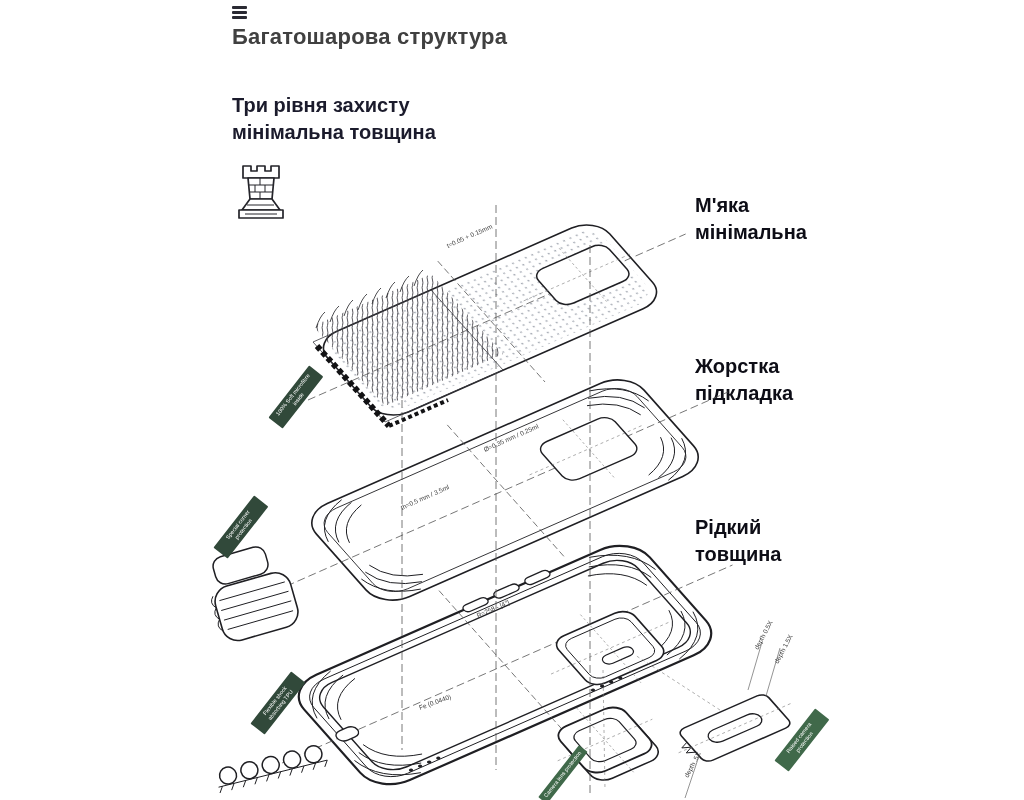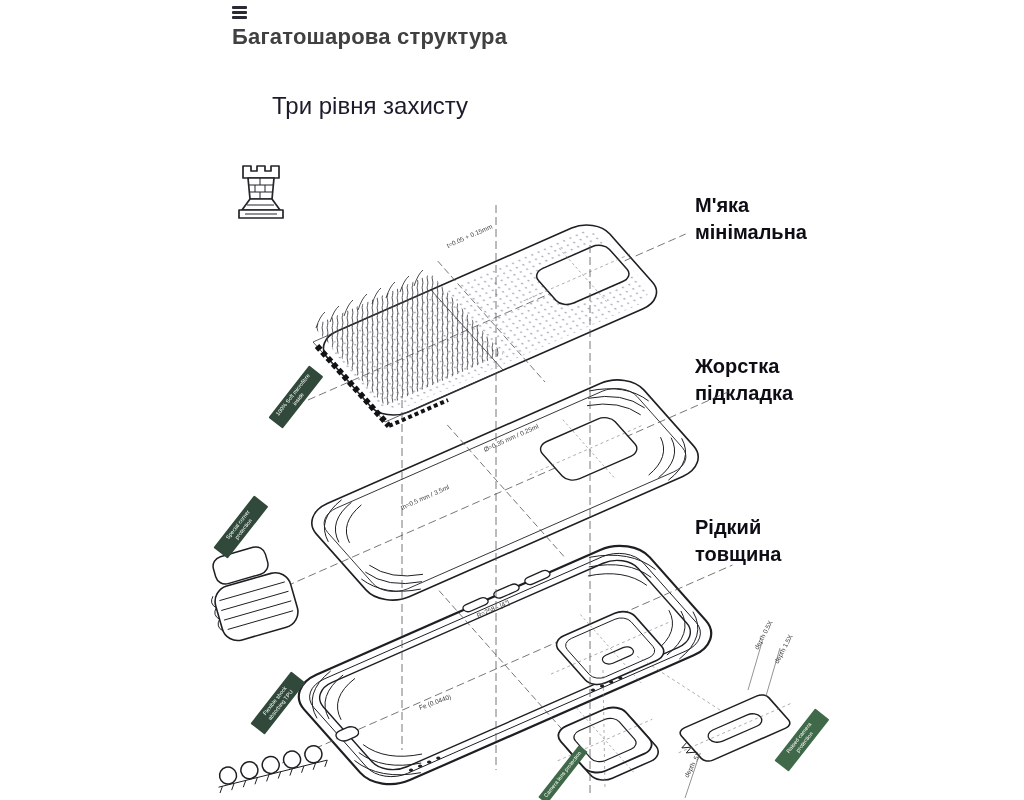--- a/index.html
+++ b/index.html
@@ -8,21 +8,21 @@
     background:#ffffff;
     font-family:"Liberation Sans", sans-serif;
     color:#15152c;
     position:relative;
     overflow:hidden;
   }
   .abs { position:absolute; }
   .menu { left:232px; top:6px; display:flex; flex-direction:column; gap:2.4px; }
   .menu span { display:block; width:15px; height:2.6px; background:#2a2a33; border-radius:1px; }
   .title { left:232px; top:24px; font-size:22px; font-weight:800; letter-spacing:.2px; color:#404040; }
-  .subtitle { left:232px; top:92px; font-size:24px; line-height:27px; font-weight:400; color:#1b1b2c;margin-left:40px; }
+  .subtitle { left:232px; top:92px; font-size:20px; line-height:27px; font-weight:700; color:#1b1b2c; }
   .layer-label { font-size:20px; line-height:27px; font-weight:700; color:#0d0d16; }
   .castle { left:225px; top:163px; width:70px; height:62px; }
   .tag {
     position:absolute; width:66px; padding:2px 3px;
     background:#31493a; color:#ffffff;
     font-size:5.5px; line-height:1.3; text-align:center;
     transform:rotate(-52deg); border-radius:1px;
   }
   .tag.bright { background:#40694a; }
   svg .dash  { stroke:#555; stroke-width:.8; stroke-dasharray:8 4; fill:none; }
@@ -38,20 +38,21 @@
 
 <div class="abs menu">
   <span></span>
   <span></span>
   <span></span>
 </div>
 
 <h1 class="abs title">Багатошарова структура</h1>
 <div class="abs subtitle">
   <div>Три рівня захисту</div>
+  <div>мінімальна товщина</div>
 </div>
 
 <svg class="abs castle" viewBox="0 0 70 62">
   <g fill="#ffffff" stroke="#24242a" stroke-width="1.7" stroke-linejoin="round">
     <path d="M18,15 V3 h8 v5 h6 V3 h8 v5 h6 V3 h8 v12 z"></path>
     <path d="M23,15 L25,36 L47,36 L49,15 z"></path>
     <path d="M25,36 L17,47 h38 L47,36 z"></path>
     <path d="M14,47 h44 v8 H14 z"></path>
   </g>
   <g stroke="#24242a" stroke-width="1" fill="none">

